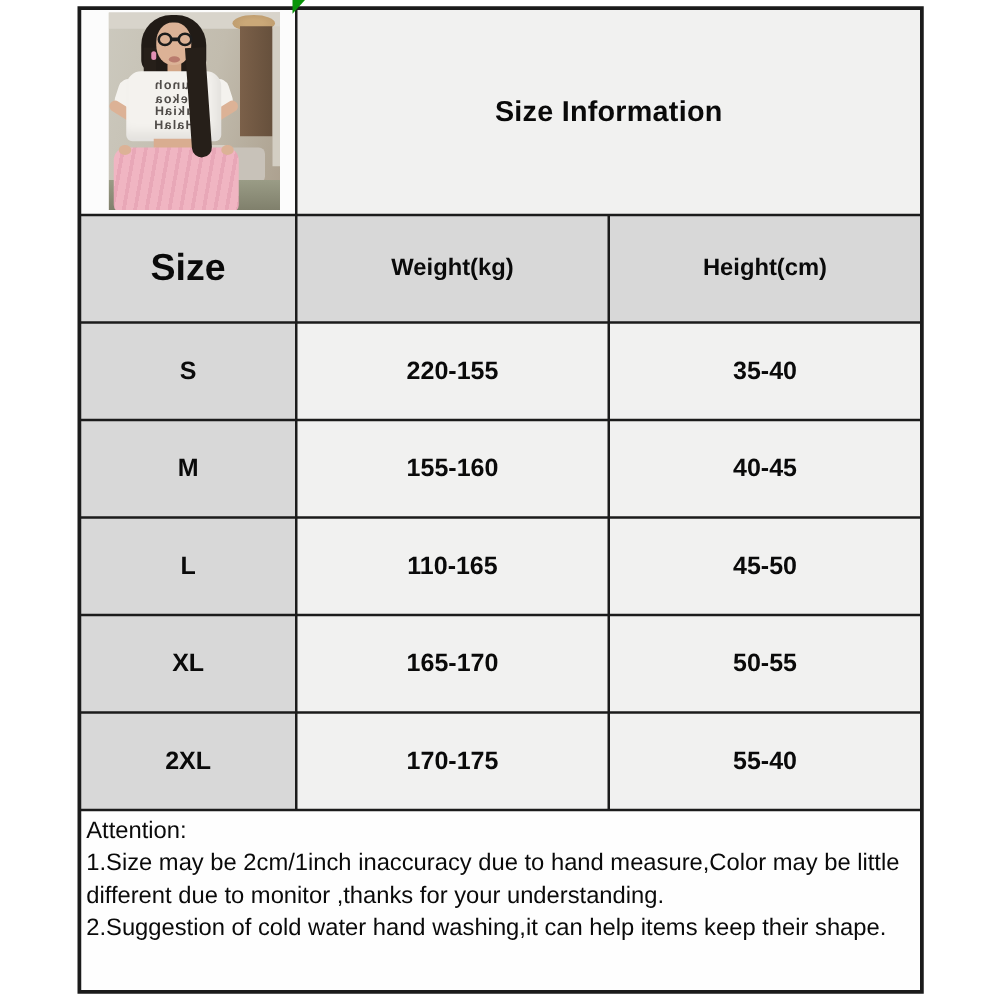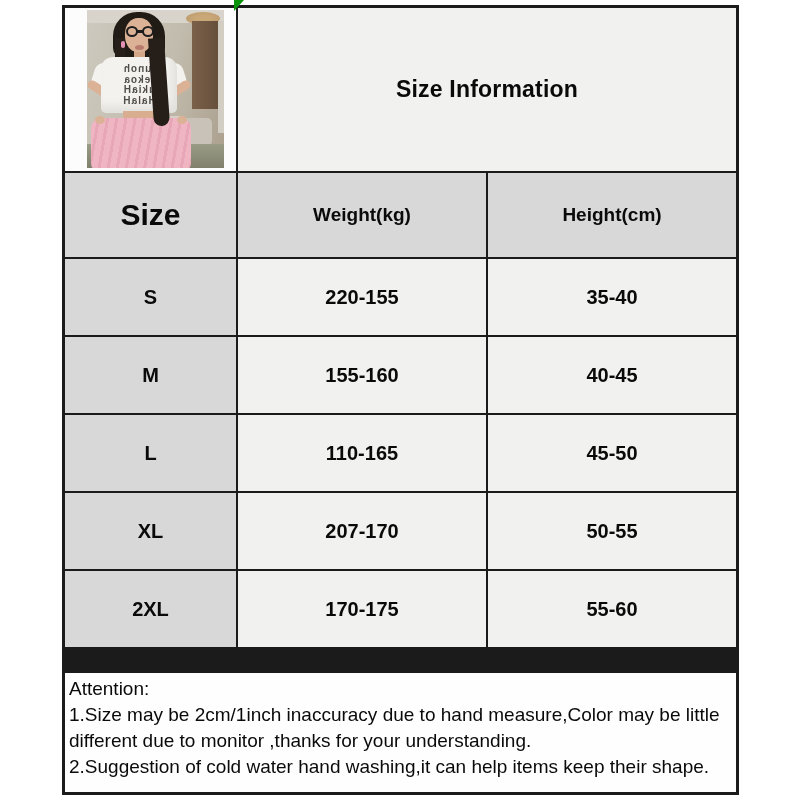--- a/index.html
+++ b/index.html
@@ -37,21 +37,21 @@
   .title-cell{grid-column:2 / 4;font-size:23px;letter-spacing:.2px;}
   .size-head{font-size:30px;}
   .col-head{font-size:19px;}
   .size-label{font-size:20px;}
   .value{font-size:20px;}
   .attention-cell{
     grid-column:1 / -1;
     background:var(--attention_bg);
     display:block;font-weight:normal;
     font-size:19px;line-height:26px;
-    padding:3px 6px 0 4px;text-align:left;margin-top:24px;
+    padding:3px 6px 0 4px;text-align:left;
   }
 
   
   .corner-marker{
     position:absolute;left:234px;top:0;width:0;height:0;
     border-top:11px solid var(--marker_green);
     border-right:10px solid transparent;z-index:6;
   }
 
   
@@ -156,26 +156,26 @@
 
   <div class="cell gray size-label">M</div>
   <div class="cell value">155-160</div>
   <div class="cell value">40-45</div>
 
   <div class="cell gray size-label">L</div>
   <div class="cell value">110-165</div>
   <div class="cell value">45-50</div>
 
   <div class="cell gray size-label">XL</div>
-  <div class="cell value">207-170</div>
+  <div class="cell value">165-170</div>
   <div class="cell value">50-55</div>
 
   <div class="cell gray size-label">2XL</div>
   <div class="cell value">170-175</div>
-  <div class="cell value">55-60</div>
+  <div class="cell value">55-40</div>
 
   <div class="cell attention-cell">
     <div>Attention:</div>
     <div>1.Size may be 2cm/1inch inaccuracy due to hand measure,Color may be little different due to monitor ,thanks for your understanding.</div>
     <div>2.Suggestion of cold water hand washing,it can help items keep their shape.</div>
   </div>
 
 </div>
 
 <div class="corner-marker"></div>

